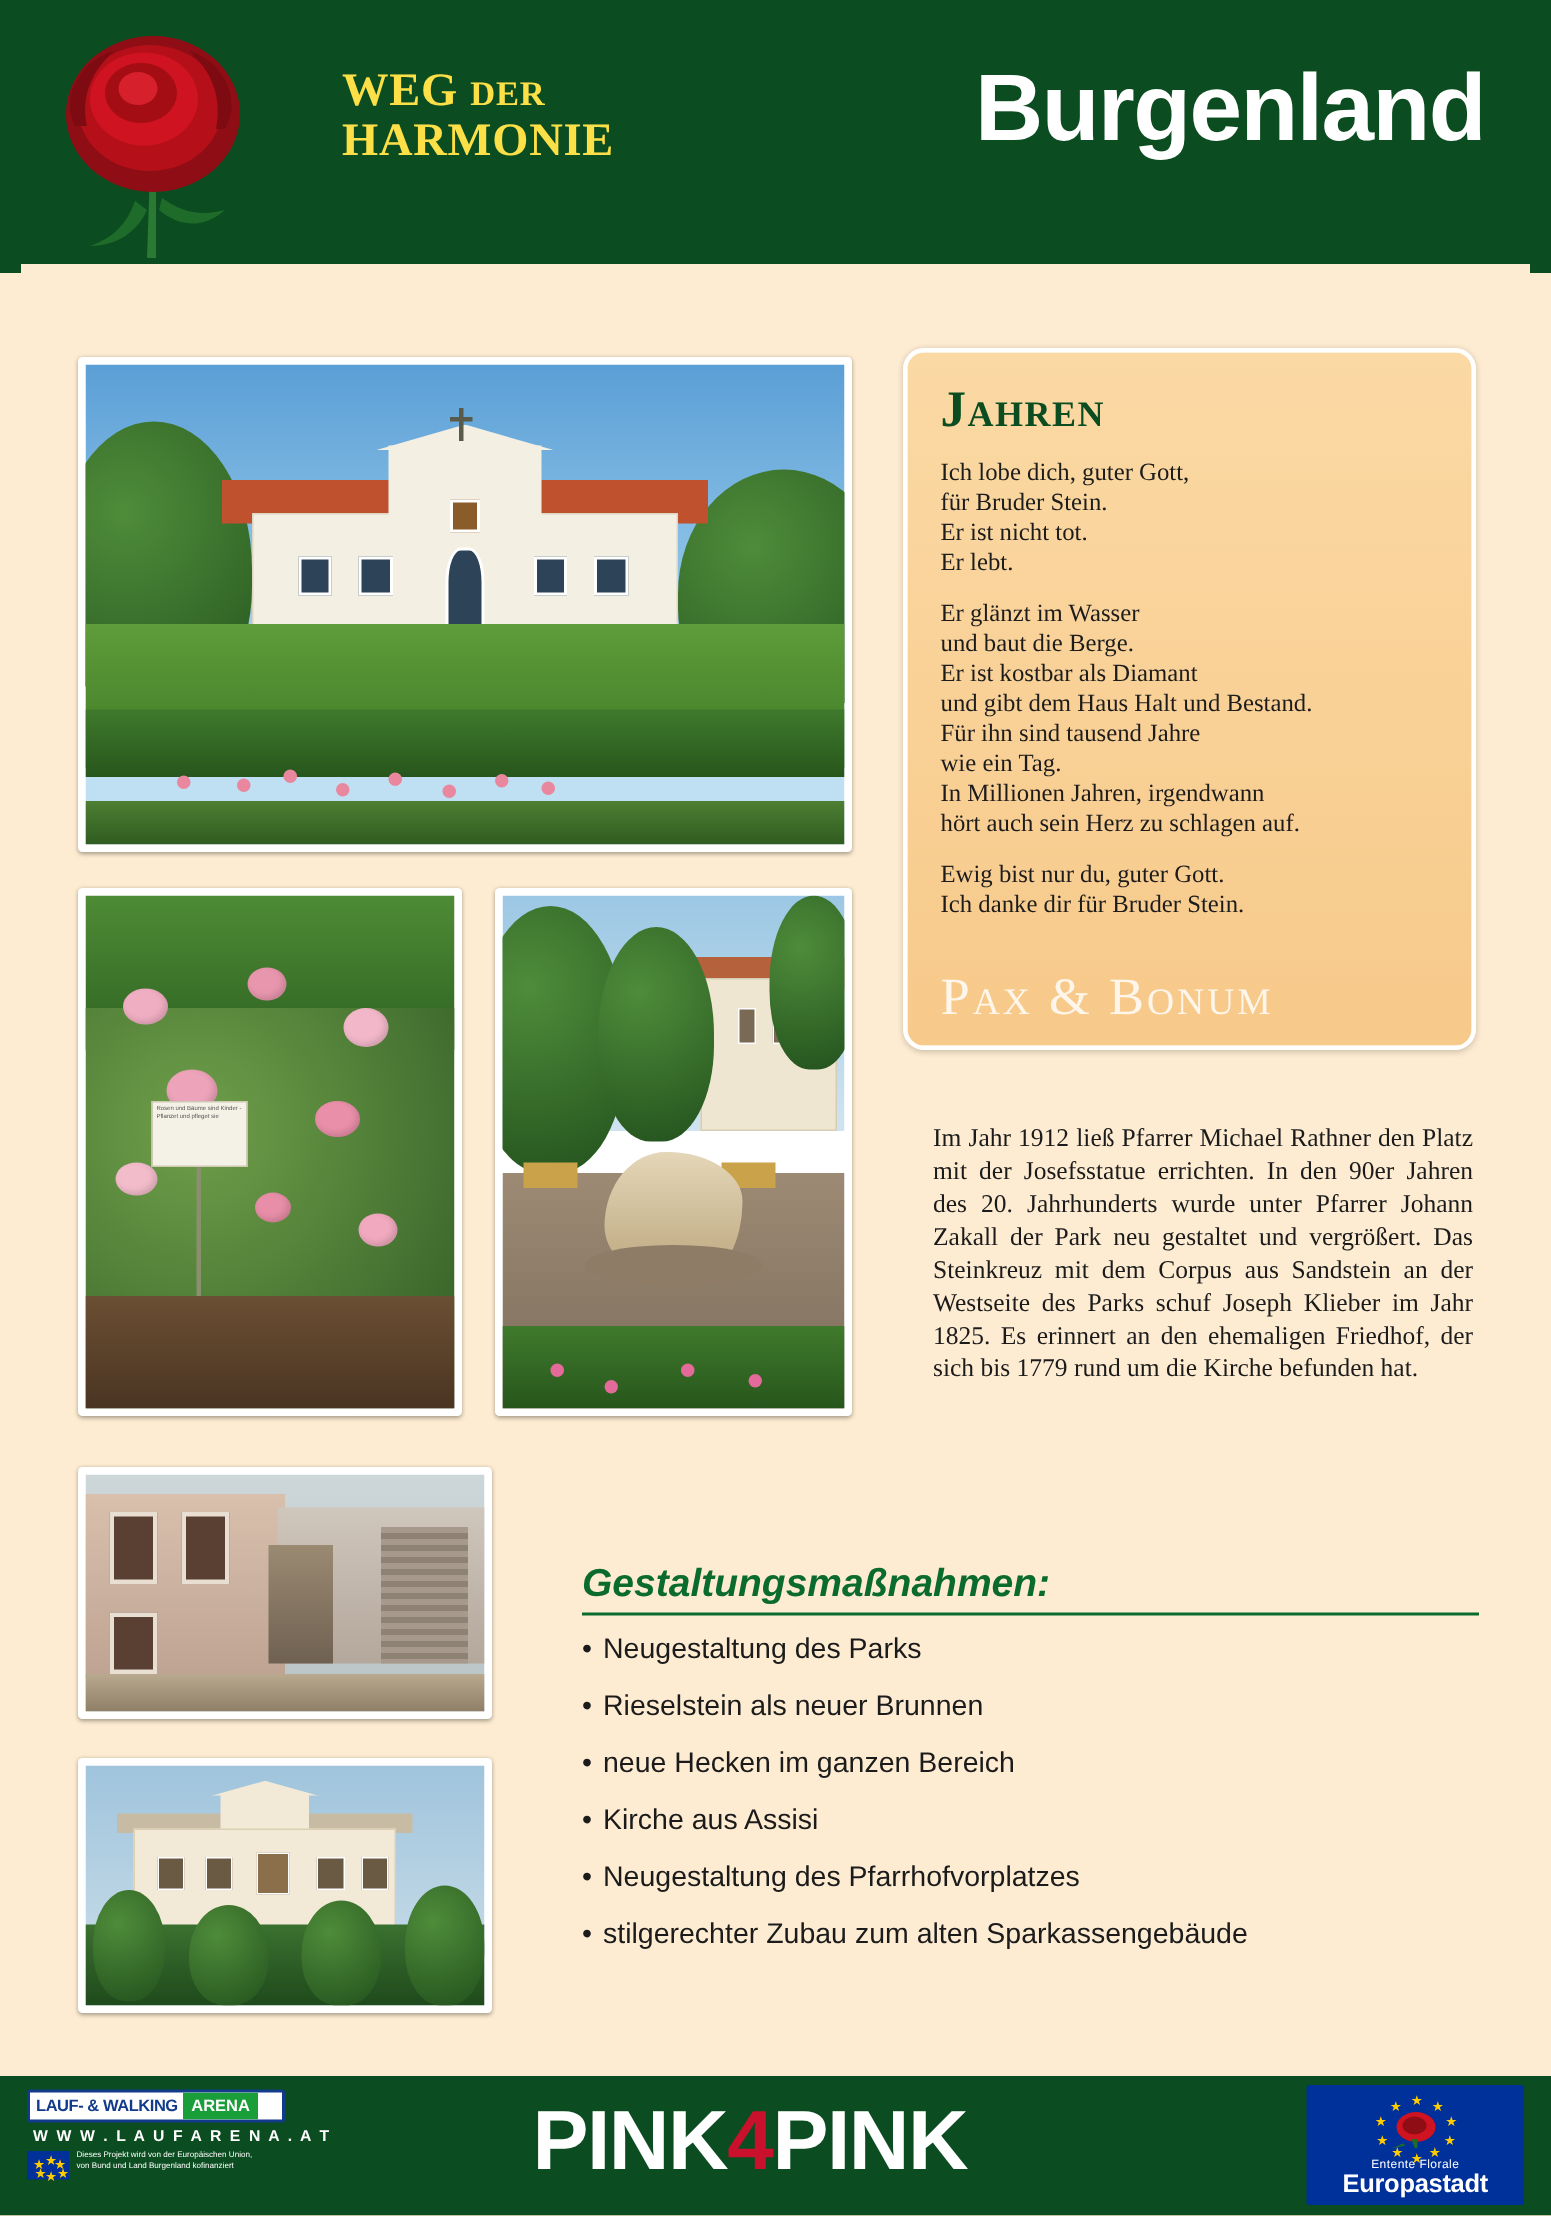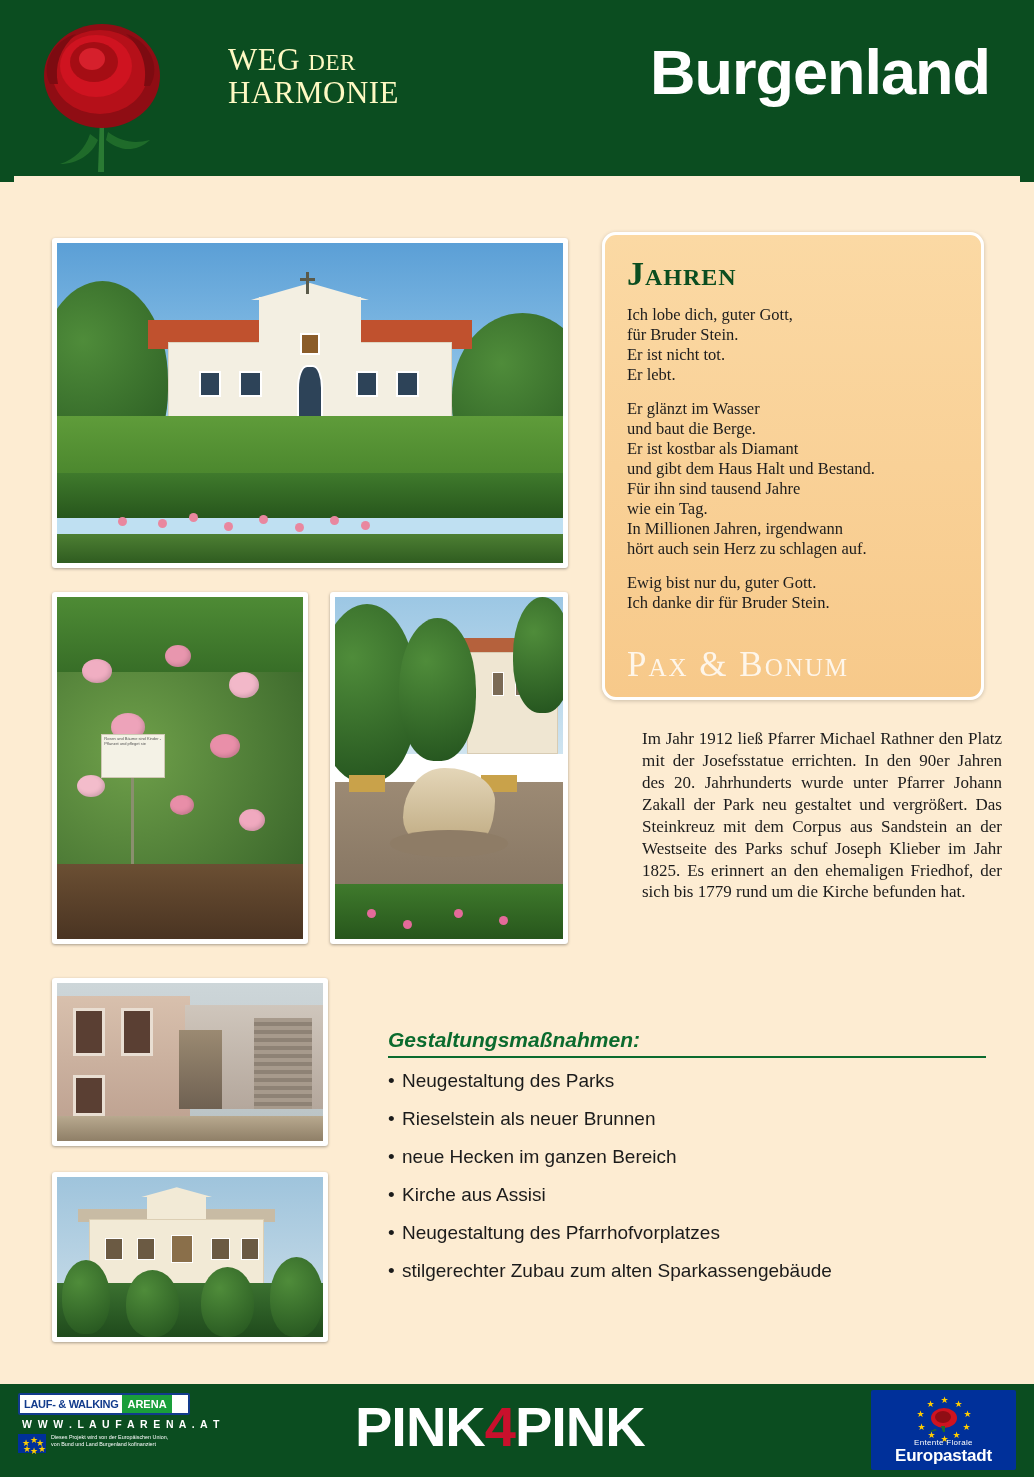--- a/index.html
+++ b/index.html
@@ -30,23 +30,23 @@
     position: absolute;
     left: 30px; top: 14px;
     width: 150px; height: 160px;
   }
   .rose svg { display: block; }
 
   .logo-text {
     position: absolute;
     left: 228px; top: 44px;
     width: 360px;
-    color: #fef9c3;
+    color: #fde047;
     font-family: "Liberation Serif", serif;
-    font-weight: normal;
+    font-weight: bold;
     line-height: 1.05;
     letter-spacing: 0.5px;
   }
   .logo-line1 { font-size: 31px; }
   .logo-line1 .small { font-size: 23px; }
   .logo-line2 { font-size: 31px; }
 
   .title {
     position: absolute;
     right: 44px; top: 36px;
@@ -176,43 +176,42 @@
     color: rgba(255,255,255,0.82);
     font-size: 35px;
     letter-spacing: 2px;
     font-variant: small-caps;
     font-family: "Liberation Serif", serif;
   }
 
   
   .body-text {
     position: absolute;
-    left: 622px; top: 728px;
+    left: 622px; top: 748px;
     width: 360px;
     font-family: "Liberation Serif", serif;
     font-size: 17px;
     line-height: 1.29;
     text-align: justify;
     color: #1b1b1b;
     hyphens: auto;
-    margin-left: 20px;
   }
 
   
   .measures {
     position: absolute;
     left: 388px; top: 1028px;
     width: 600px;
   }
   .measures-title {
     color: #0b6b2e;
-    font-size: 21px;
+    font-size: 26px;
     font-style: italic;
     font-weight: bold;
-    margin: 0 0 4px 0;
+    margin: 12px 0 4px 0;
   }
   .measures-rule {
     width: 598px; height: 2px; background: #0b6b2e; margin-bottom: 12px;
   }
   .measures ul { list-style: none; margin: 0; padding: 0; }
   .measures li {
     font-size: 19px;
     color: #1b1b1b;
     margin-bottom: 16px;
     padding-left: 14px;

